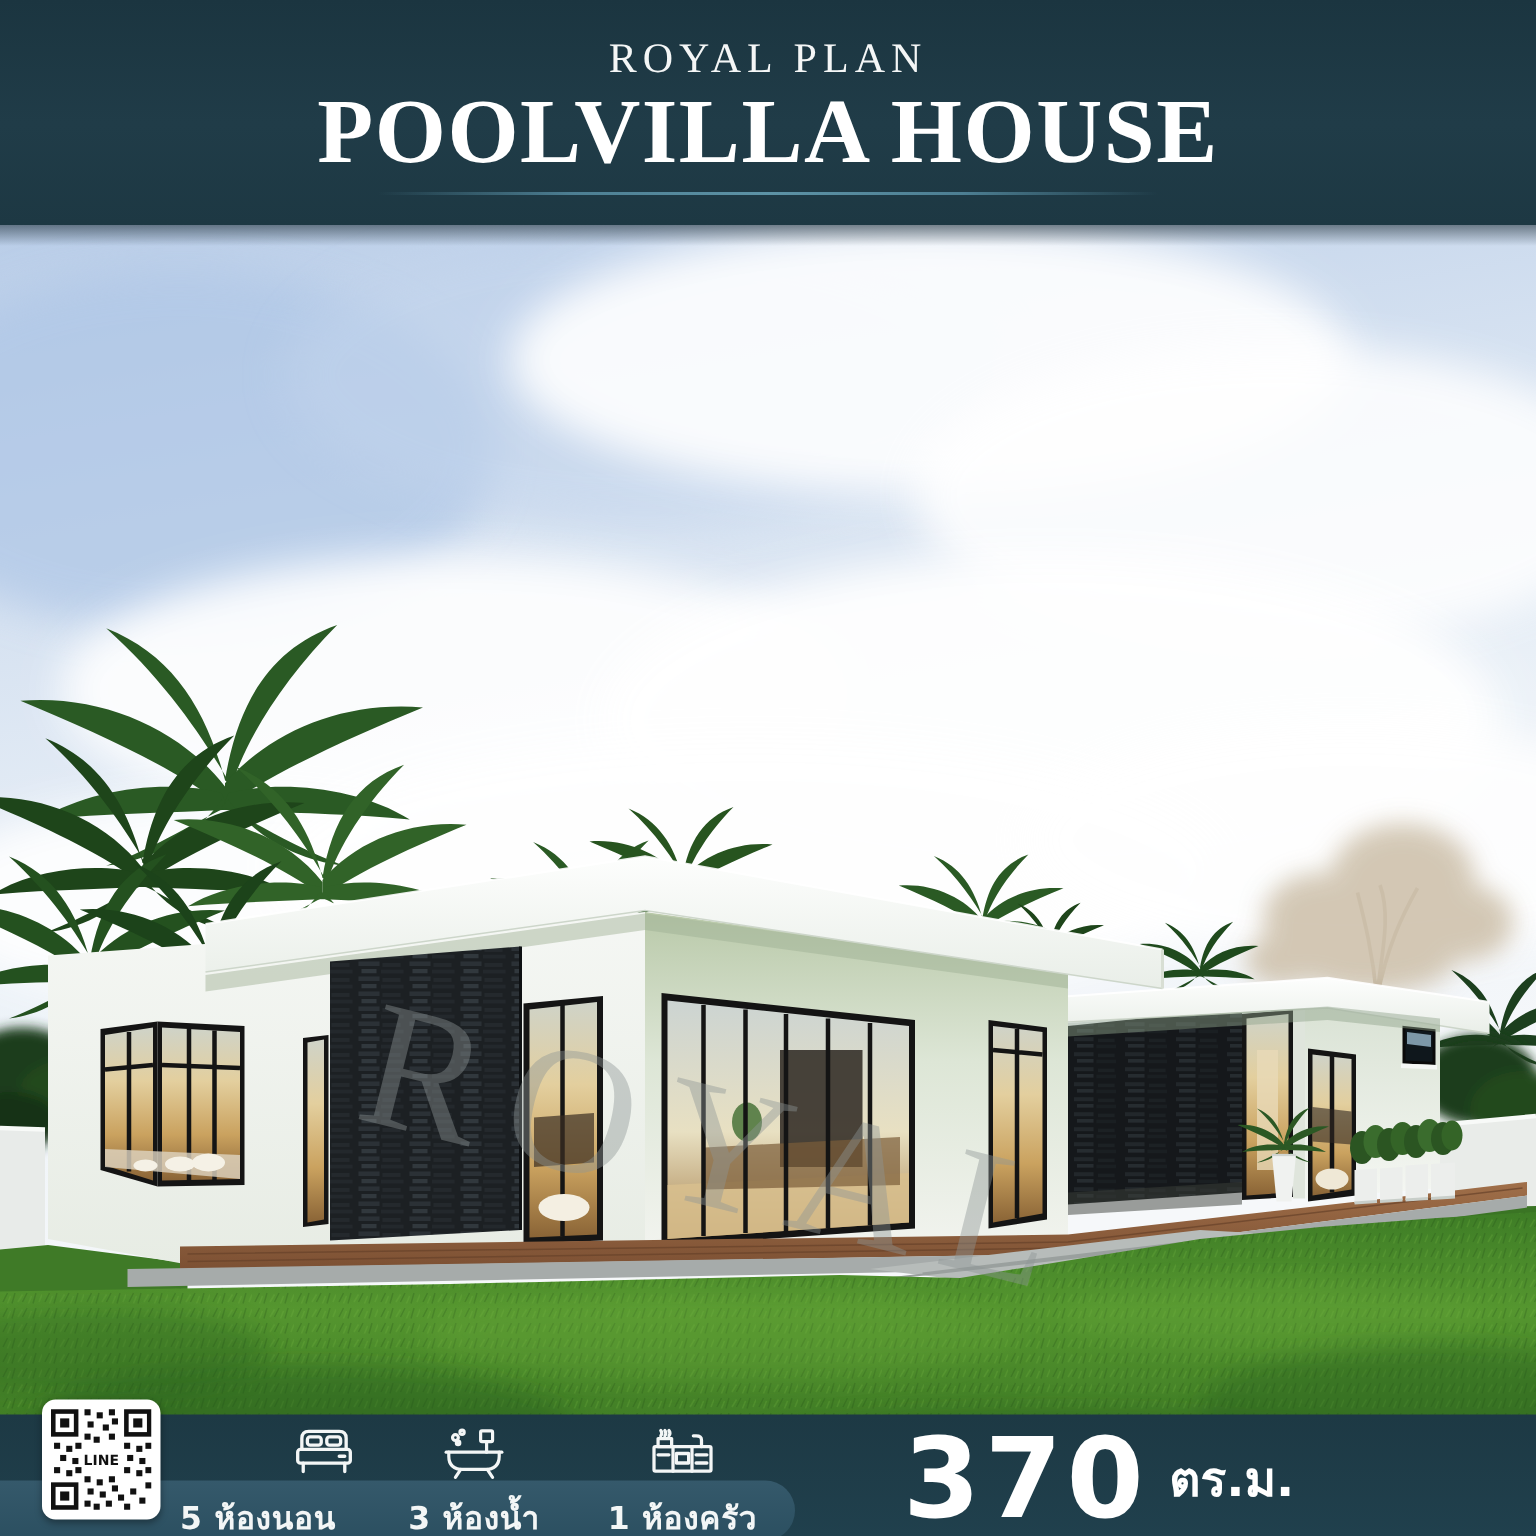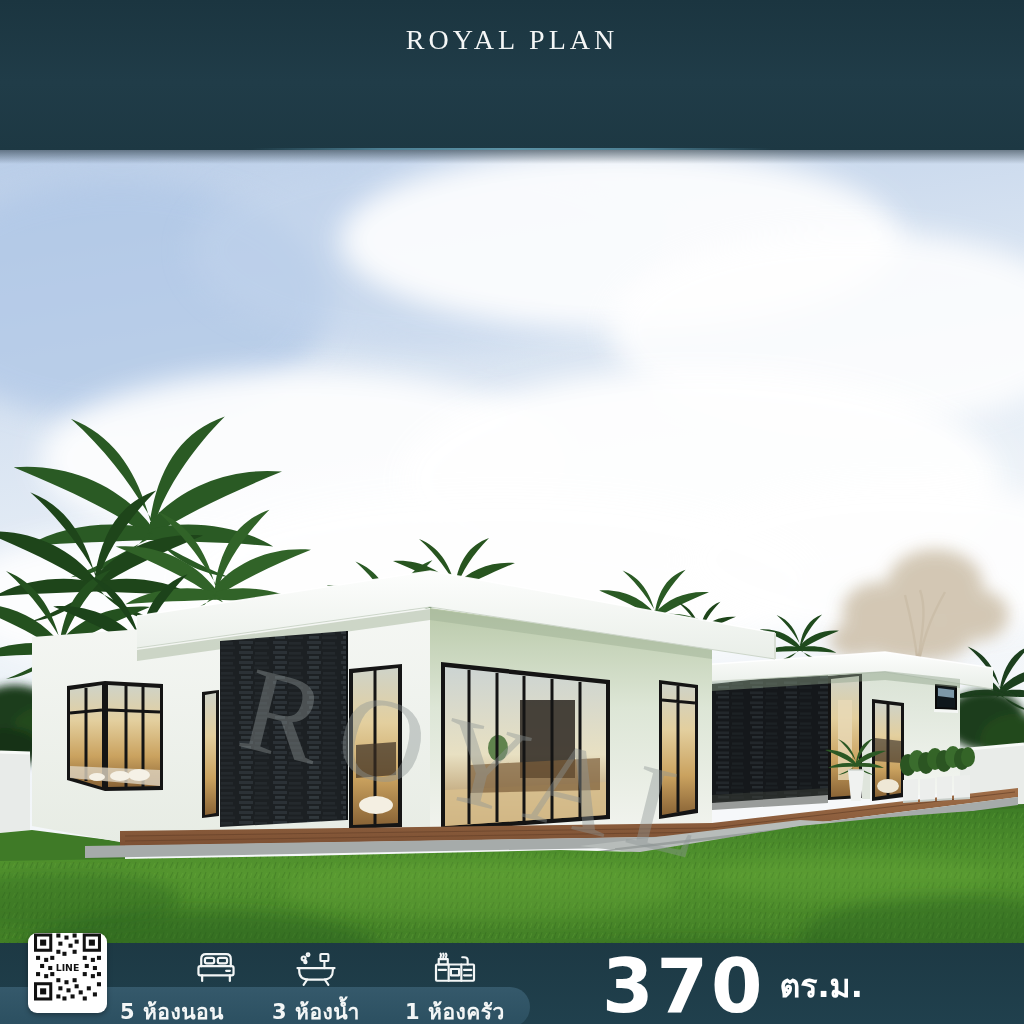--- a/index.html
+++ b/index.html
@@ -2,59 +2,60 @@
 <html><head>
 <meta charset="utf-8">
 <style>
   html,body{margin:0;padding:0;background:#0e1e26;}
   .poster{position:relative;width:1024px;height:1024px;overflow:hidden;
           font-family:"DejaVu Sans","Liberation Sans",sans-serif;background:#eef2f6;}
 
   
   .header{position:absolute;left:0;top:0;width:1024px;height:150px;
           background:linear-gradient(180deg,#1b3540 0%,#203c48 55%,#1d3843 100%);
-          display:flex;flex-direction:column;align-items:center;justify-content:space-between;
+          display:flex;flex-direction:column;align-items:center;justify-content:flex-start;
           z-index:30;}
   .brand{margin-top:24px;color:#f4f6f6;font-family:"Liberation Serif","DejaVu Serif",serif;
          font-size:28px;letter-spacing:4px;font-weight:500;}
   .title{margin-top:2px;color:#ffffff;font-family:"Liberation Serif","DejaVu Serif",serif;
          font-size:61px;font-weight:bold;letter-spacing:1px;line-height:1.0;}
   .underline{margin-top:9px;width:520px;height:2px;
          background:linear-gradient(90deg,rgba(77,127,147,0) 0%,#4d7f93 25%,#5d93a6 50%,#4d7f93 75%,rgba(77,127,147,0) 100%);}
 
   
   .scene{position:absolute;left:0;top:150px;width:1024px;height:874px;z-index:1;}
   .scene svg{display:block;}
 
   
   .footer{position:absolute;left:0;top:943px;width:1024px;height:81px;
           background:linear-gradient(180deg,#1d3944 0%,#20404d 100%);z-index:40;}
   .pill{position:absolute;left:0;top:44px;width:530px;height:40px;
         background:linear-gradient(180deg,#35596b 0%,#2b4f60 100%);
         border-radius:0 20px 20px 0;}
   .qr-card{position:absolute;left:28px;top:-10px;width:79px;height:80px;background:#ffffff;
            border-radius:9px;box-shadow:0 2px 5px rgba(0,0,0,.35);
-           display:flex;align-items:flex-start;justify-content:center;}
+           display:flex;align-items:center;justify-content:center;}
   .feat-icon{position:absolute;top:7px;}
   .feat-label{position:absolute;top:52px;width:140px;text-align:center;color:#f3f6f6;
               font-size:21px;font-weight:600;letter-spacing:.5px;}
   .area{position:absolute;left:586px;top:0;width:430px;height:81px;
         display:flex;align-items:flex-end;justify-content:flex-start;color:#fff;
         padding-bottom:8px;box-sizing:border-box;}
   .area-label{font-size:30px;font-weight:700;margin-bottom:4px;}
   .area-value{font-size:74px;font-weight:800;line-height:.78;margin:0 14px 0 16px;letter-spacing:3px;}
   .area-unit{font-size:32px;font-weight:700;margin-bottom:5px;}
 </style>
 </head>
 <body>
 
 <div class="poster">
 
   <div class="header">
     <div class="brand">ROYAL PLAN</div>
+    <div class="title">POOLVILLA HOUSE</div>
     <div class="underline"></div>
   </div>
 
   <div class="scene">
   <svg width="1024" height="874" viewBox="0 150 1024 874" xmlns="http://www.w3.org/2000/svg">
     <defs>
       <linearGradient id="skyG" x1="0" y1="0" x2="0.25" y2="1">
         <stop offset="0" stop-color="#b9cde8"></stop>
             <stop offset="0.35" stop-color="#d6e2f1"></stop>
         <stop offset="0.65" stop-color="#ecf2f8"></stop>

